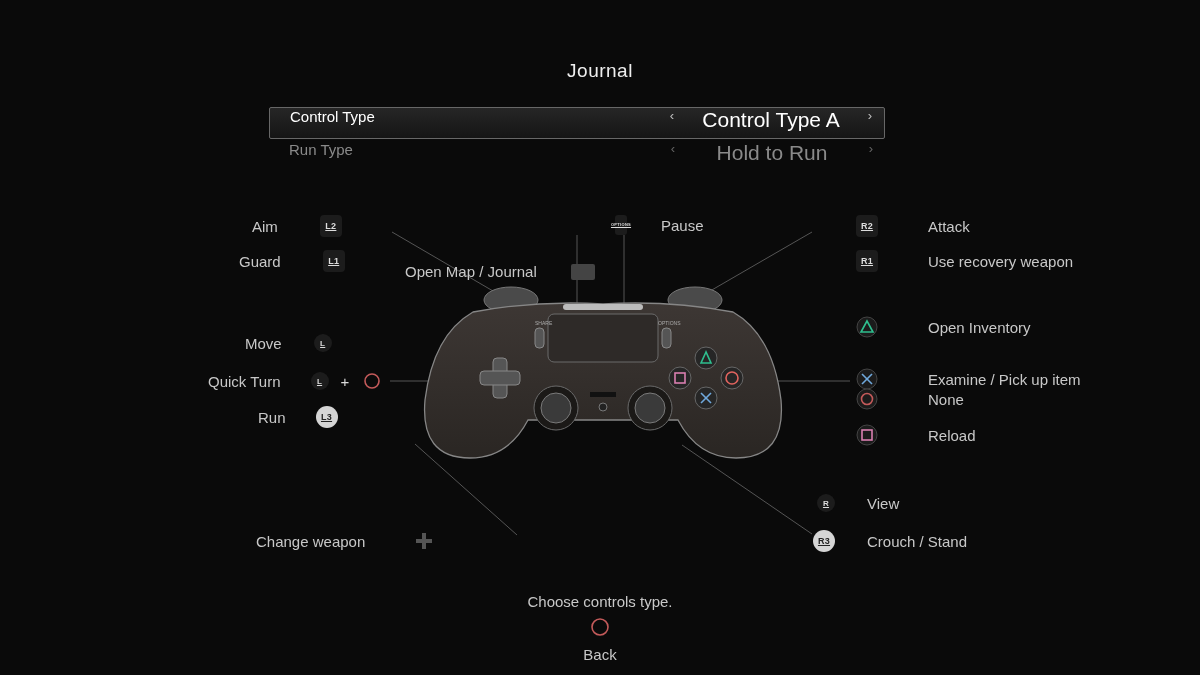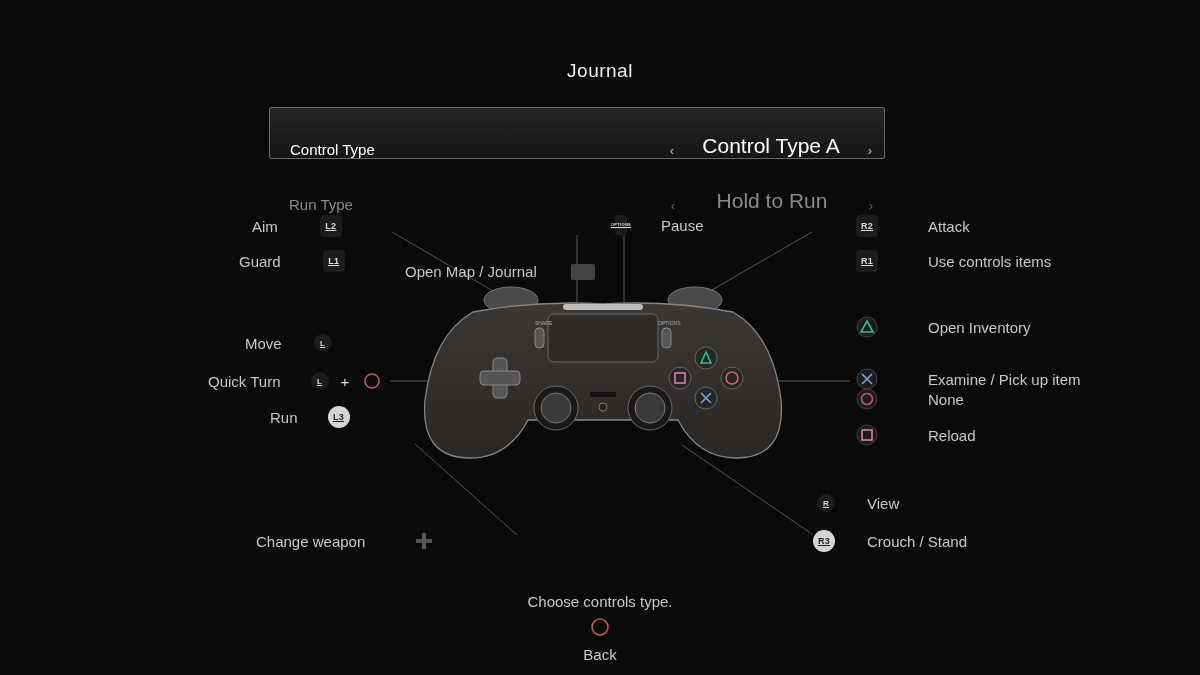--- a/index.html
+++ b/index.html
@@ -1,21 +1,21 @@
 <!DOCTYPE html>
 <html><head>
 <meta charset="utf-8">
 <style>
   * { margin:0; padding:0; box-sizing:border-box; }
   html, body { width:1200px; height:675px; background:#0a0a0a; overflow:hidden; font-family:"Segoe UI", Arial, sans-serif; color:#c8c8c8; }
   .screen { position:relative; width:1200px; height:675px; }
   .title { position:absolute; left:0; right:0; top:60px; text-align:center; color:#eeeeee; font-size:19px; letter-spacing:.5px; }
 
   .selectors { position:absolute; left:269px; top:107px; width:616px; }
-  .sel-row { display:flex; align-items:flex-end; height:52px; }
+  .sel-row { display:flex; align-items:flex-start; height:32px; }
   .sel-row .label { padding-left:20px; width:300px; font-size:15px; }
   .sel-row .spacer { flex:1; }
   .sel-row .arrow { width:28px; text-align:center; font-size:13px; opacity:.7; cursor:pointer; user-select:none; }
   .sel-row .value { width:170px; text-align:center; font-size:21px; }
   .sel-active { background:linear-gradient(#262626, #151515); border:1px solid #676767; border-radius:2px; color:#fff; }
   .sel-dim { color:#8a8a8a; margin-top:2px; }
 
   .maprow { position:absolute; display:flex; align-items:center; gap:12px; font-size:15px; }
   .maprow .txt { white-space:nowrap; }
   .maprow.left .txt { text-align:right; }
@@ -142,21 +142,21 @@
   </div>
   <div class="maprow left" style="left:208px; top:370px;">
     <span class="txt">Quick Turn</span>
     <span style="width:6px"></span>
     <span class="glyph round small">L</span>
     <span style="color:#ddd;font-size:15px;">+</span>
     <svg class="shape">
         <circle cx="11" cy="11" r="7" fill="none" stroke="#c35a5a" stroke-width="1.6"></circle>
       </svg>
   </div>
-  <div class="maprow left" style="left:270px; top:406px;">
+  <div class="maprow left" style="left:258px; top:406px;">
     <span class="txt">Run</span>
     <span style="width:6px"></span>
     <span class="glyph round" style="background:#d5d5d5;color:#222">L3</span>
   </div>
   <div class="maprow left" style="left:256px; top:530px;">
     <span class="txt">Change weapon</span>
     <span style="width:24px"></span>
     <svg class="shape">
       <g fill="#555">
           <rect x="9" y="3" width="4" height="16"></rect>
@@ -177,21 +177,21 @@
   </div>
 
   <div class="maprow" style="left:856px; top:215px;">
     <span class="glyph">R2</span>
     <span style="width:26px"></span>
     <span class="txt">Attack</span>
   </div>
   <div class="maprow" style="left:856px; top:250px;">
     <span class="glyph">R1</span>
     <span style="width:26px"></span>
-    <span class="txt">Use controls items</span>
+    <span class="txt">Use recovery weapon</span>
   </div>
   <div class="maprow" style="left:856px; top:316px;">
     <svg class="shape">
         <circle cx="11" cy="11" r="10" fill="#1b1b1b" stroke="#444"></circle>
         <polygon points="11,5 5,16 17,16" fill="none" stroke="#2fbf8f" stroke-width="1.6"></polygon>
       </svg>
     <span style="width:26px"></span>
     <span class="txt">Open Inventory</span>
   </div>
   <div class="maprow" style="left:856px; top:352px;margin-top:16px;">

